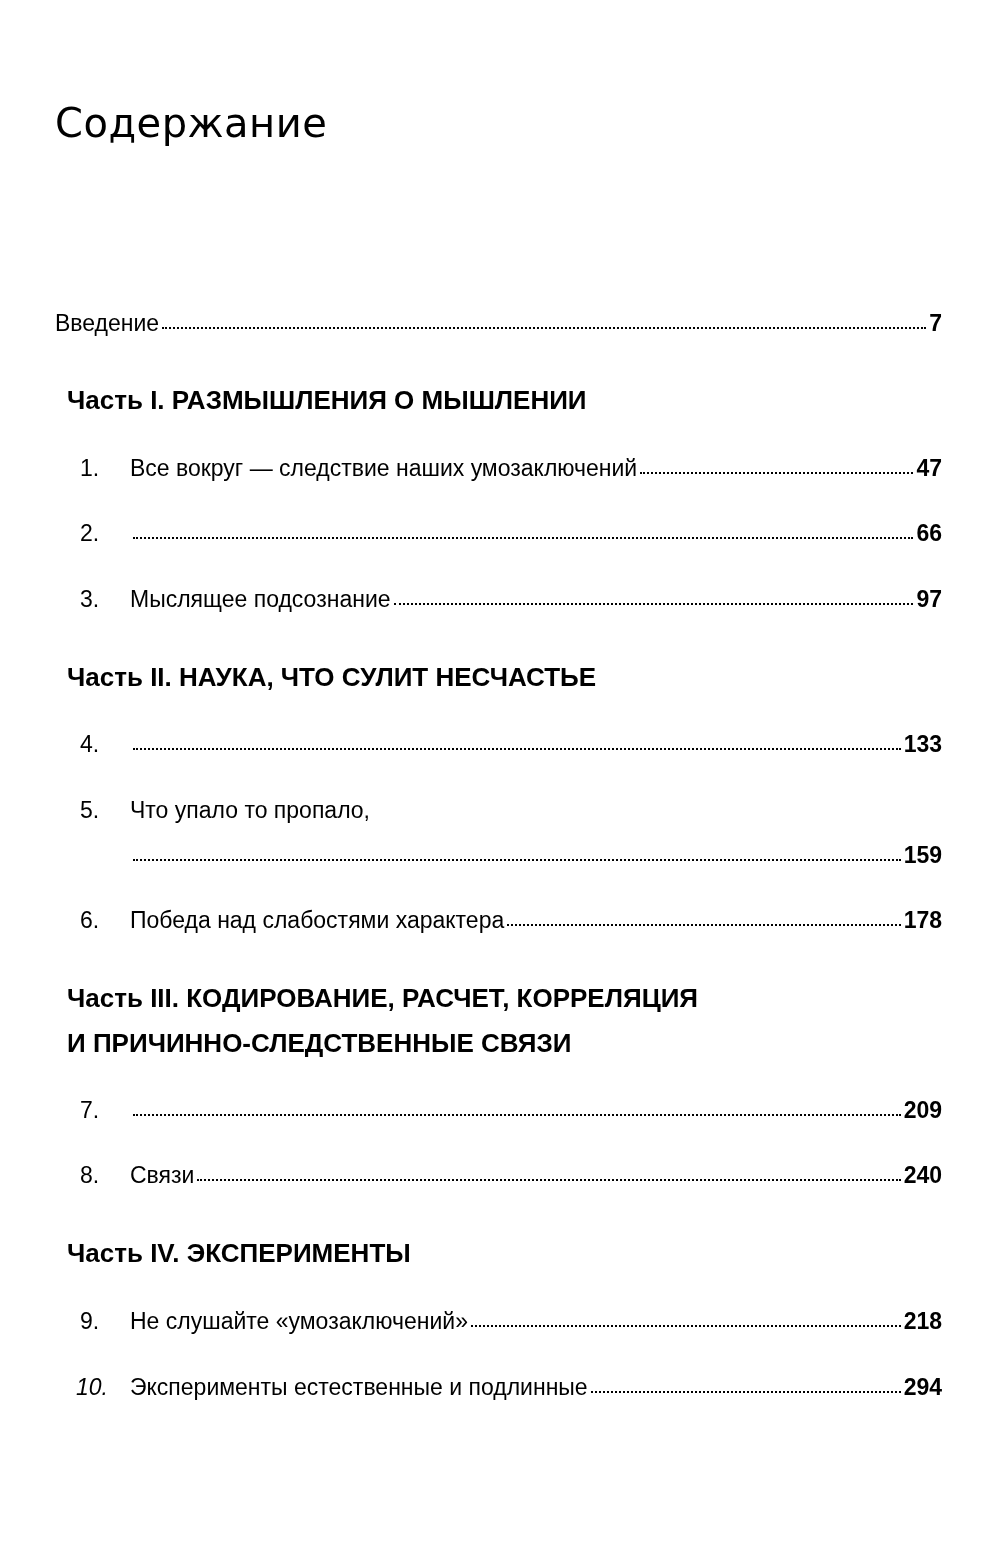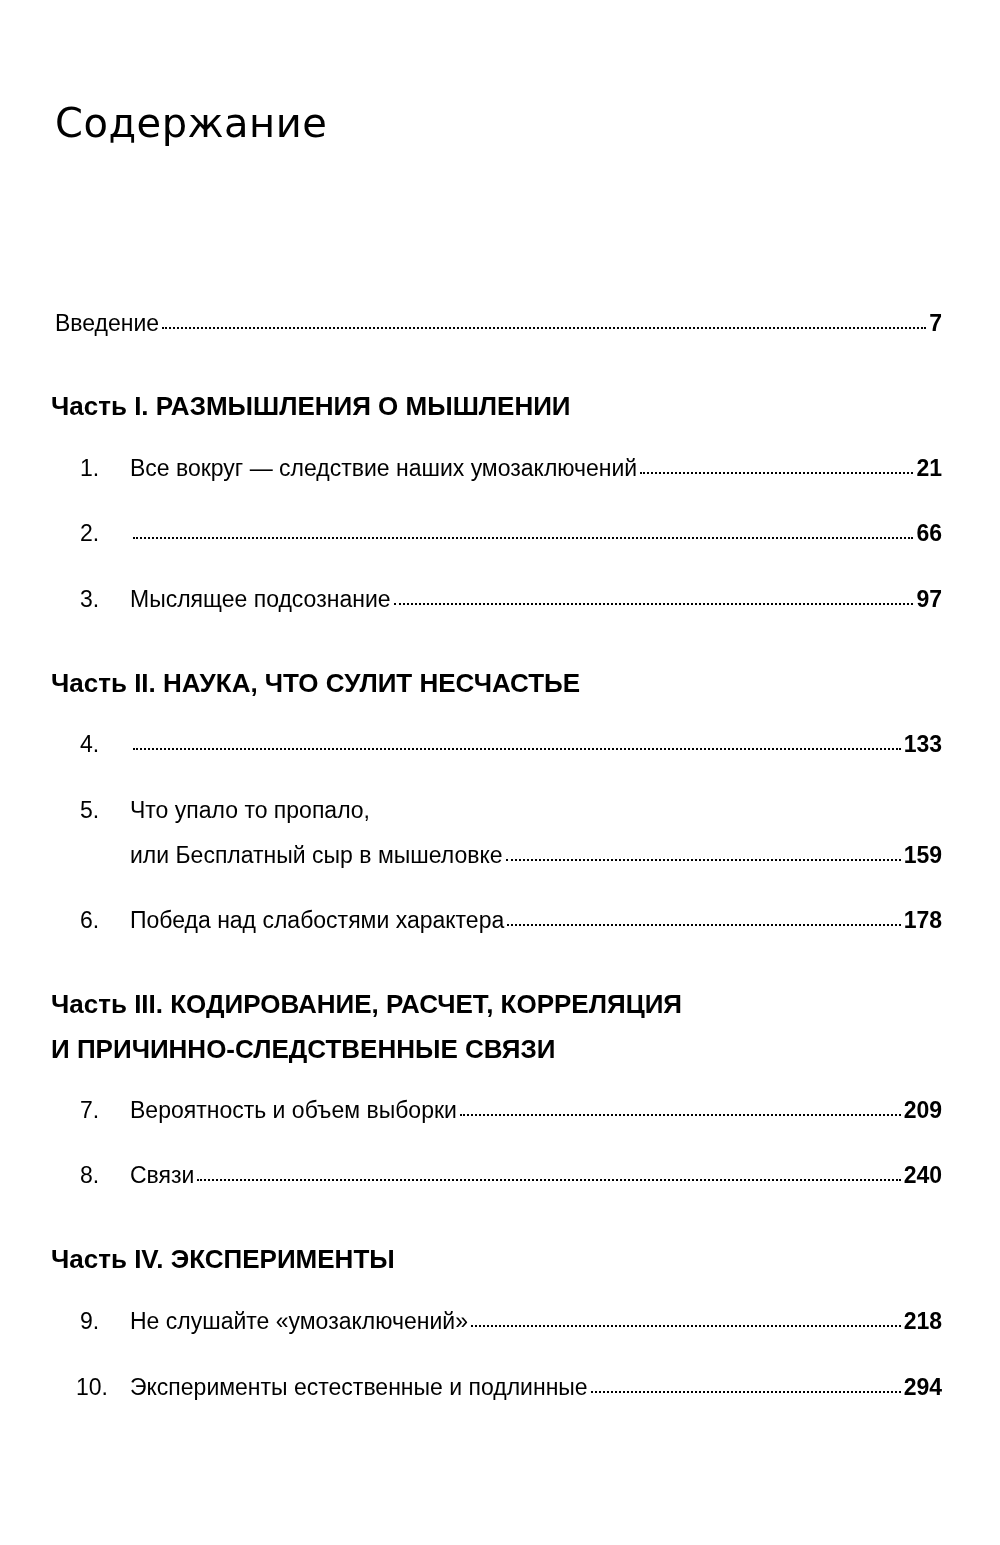--- a/index.html
+++ b/index.html
@@ -22,24 +22,23 @@
     .num { display: inline-block; width: 50px; text-align: left; flex: none; }
     .entry.chapter .num { text-align: left; }
     .text { flex: none; white-space: nowrap; }
     .dots {
       flex: 1 1 auto; margin: 0 3px; height: 2px; align-self: baseline;
       border-bottom: 2px dotted #000; transform: translateY(-2px);
       min-width: 10px;
     }
     .page { flex: none; font-weight: bold; }
     .part {
-      position: absolute; left: 51px;
+      position: absolute; left: 67px;
       font-size: 26px; font-weight: bold; line-height: 44px;
       font-family: "Liberation Sans", sans-serif;
-      margin-top: 6px;
     }
     .multi-first {
       position: absolute; left: 80px;
       font-size: 23px; line-height: 30px;
       font-family: "Liberation Sans", sans-serif;
       display: flex;
     }
   </style>
 </head>
 <body>
@@ -51,21 +50,21 @@
   <span class="dots"></span>
   <span class="page">7</span>
 </div>
 
 <div class="part" style="top:378px;">Часть I. РАЗМЫШЛЕНИЯ О МЫШЛЕНИИ</div>
 
 <div class="entry chapter" style="top:453px;">
   <span class="num">1.</span>
   <span class="text">Все вокруг — следствие наших умозаключений</span>
   <span class="dots"></span>
-  <span class="page">21</span>
+  <span class="page">47</span>
 </div>
 <div class="entry chapter" style="top:518px;">
   <span class="num">2.</span>
   <span class="dots"></span>
   <span class="page">66</span>
 </div>
 <div class="entry chapter" style="top:584px;">
   <span class="num">3.</span>
   <span class="text">Мыслящее подсознание</span>
   <span class="dots"></span>
@@ -77,53 +76,51 @@
 <div class="entry chapter" style="top:729px;">
   <span class="num">4.</span>
   <span class="dots"></span>
   <span class="page">133</span>
 </div>
 <div class="multi-first" style="top:795px;">
   <span class="num">5.</span>
   <span class="text">Что упало то пропало,</span>
 </div>
 <div class="entry" style="top:840px; left:130px;">
-  <span class="text">или Бесплатный сыр в мышеловке</span>
   <span class="dots"></span>
   <span class="page">159</span>
 </div>
 <div class="entry chapter" style="top:905px;">
   <span class="num">6.</span>
   <span class="text">Победа над слабостями характера</span>
   <span class="dots"></span>
   <span class="page">178</span>
 </div>
 
 <div class="part" style="top:976px;">Часть III. КОДИРОВАНИЕ, РАСЧЕТ, КОРРЕЛЯЦИЯ</div>
 <div class="part" style="top:1021px;">И ПРИЧИННО-СЛЕДСТВЕННЫЕ СВЯЗИ</div>
 
 <div class="entry chapter" style="top:1095px;">
   <span class="num">7.</span>
-  <span class="text">Вероятность и объем выборки</span>
   <span class="dots"></span>
   <span class="page">209</span>
 </div>
 <div class="entry chapter" style="top:1160px;">
   <span class="num">8.</span>
   <span class="text">Связи</span>
   <span class="dots"></span>
   <span class="page">240</span>
 </div>
 
 <div class="part" style="top:1231px;">Часть IV. ЭКСПЕРИМЕНТЫ</div>
 
 <div class="entry chapter" style="top:1306px;">
   <span class="num">9.</span>
   <span class="text">Не слушайте «умозаключений»</span>
   <span class="dots"></span>
   <span class="page">218</span>
 </div>
 <div class="entry chapter" style="top:1372px; left:76px;">
-  <span class="num" style="width:54px;">10.</span>
+  <span class="num" style="width:54px;font-style:italic;">10.</span>
   <span class="text">Эксперименты естественные и подлинные</span>
   <span class="dots"></span>
   <span class="page">294</span>
 </div>
 
 </body></html>

